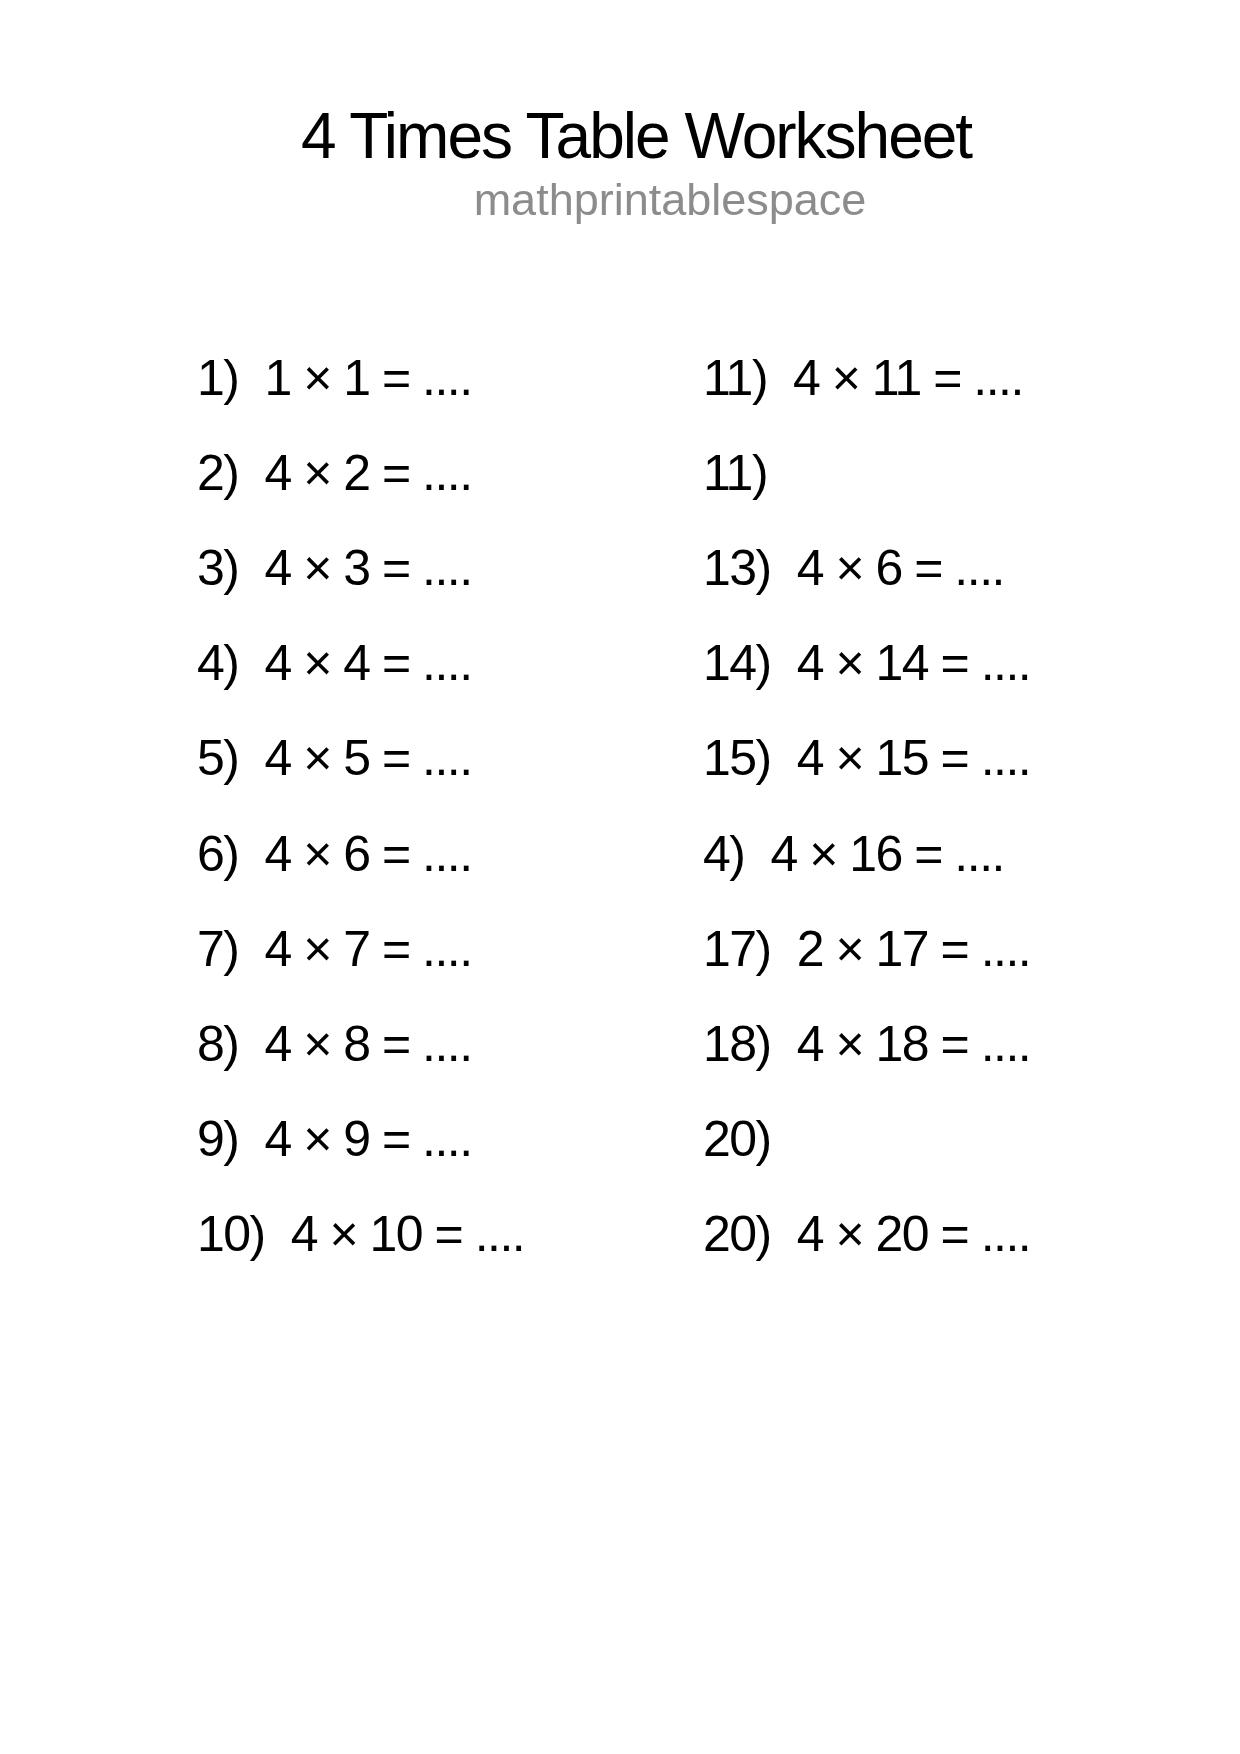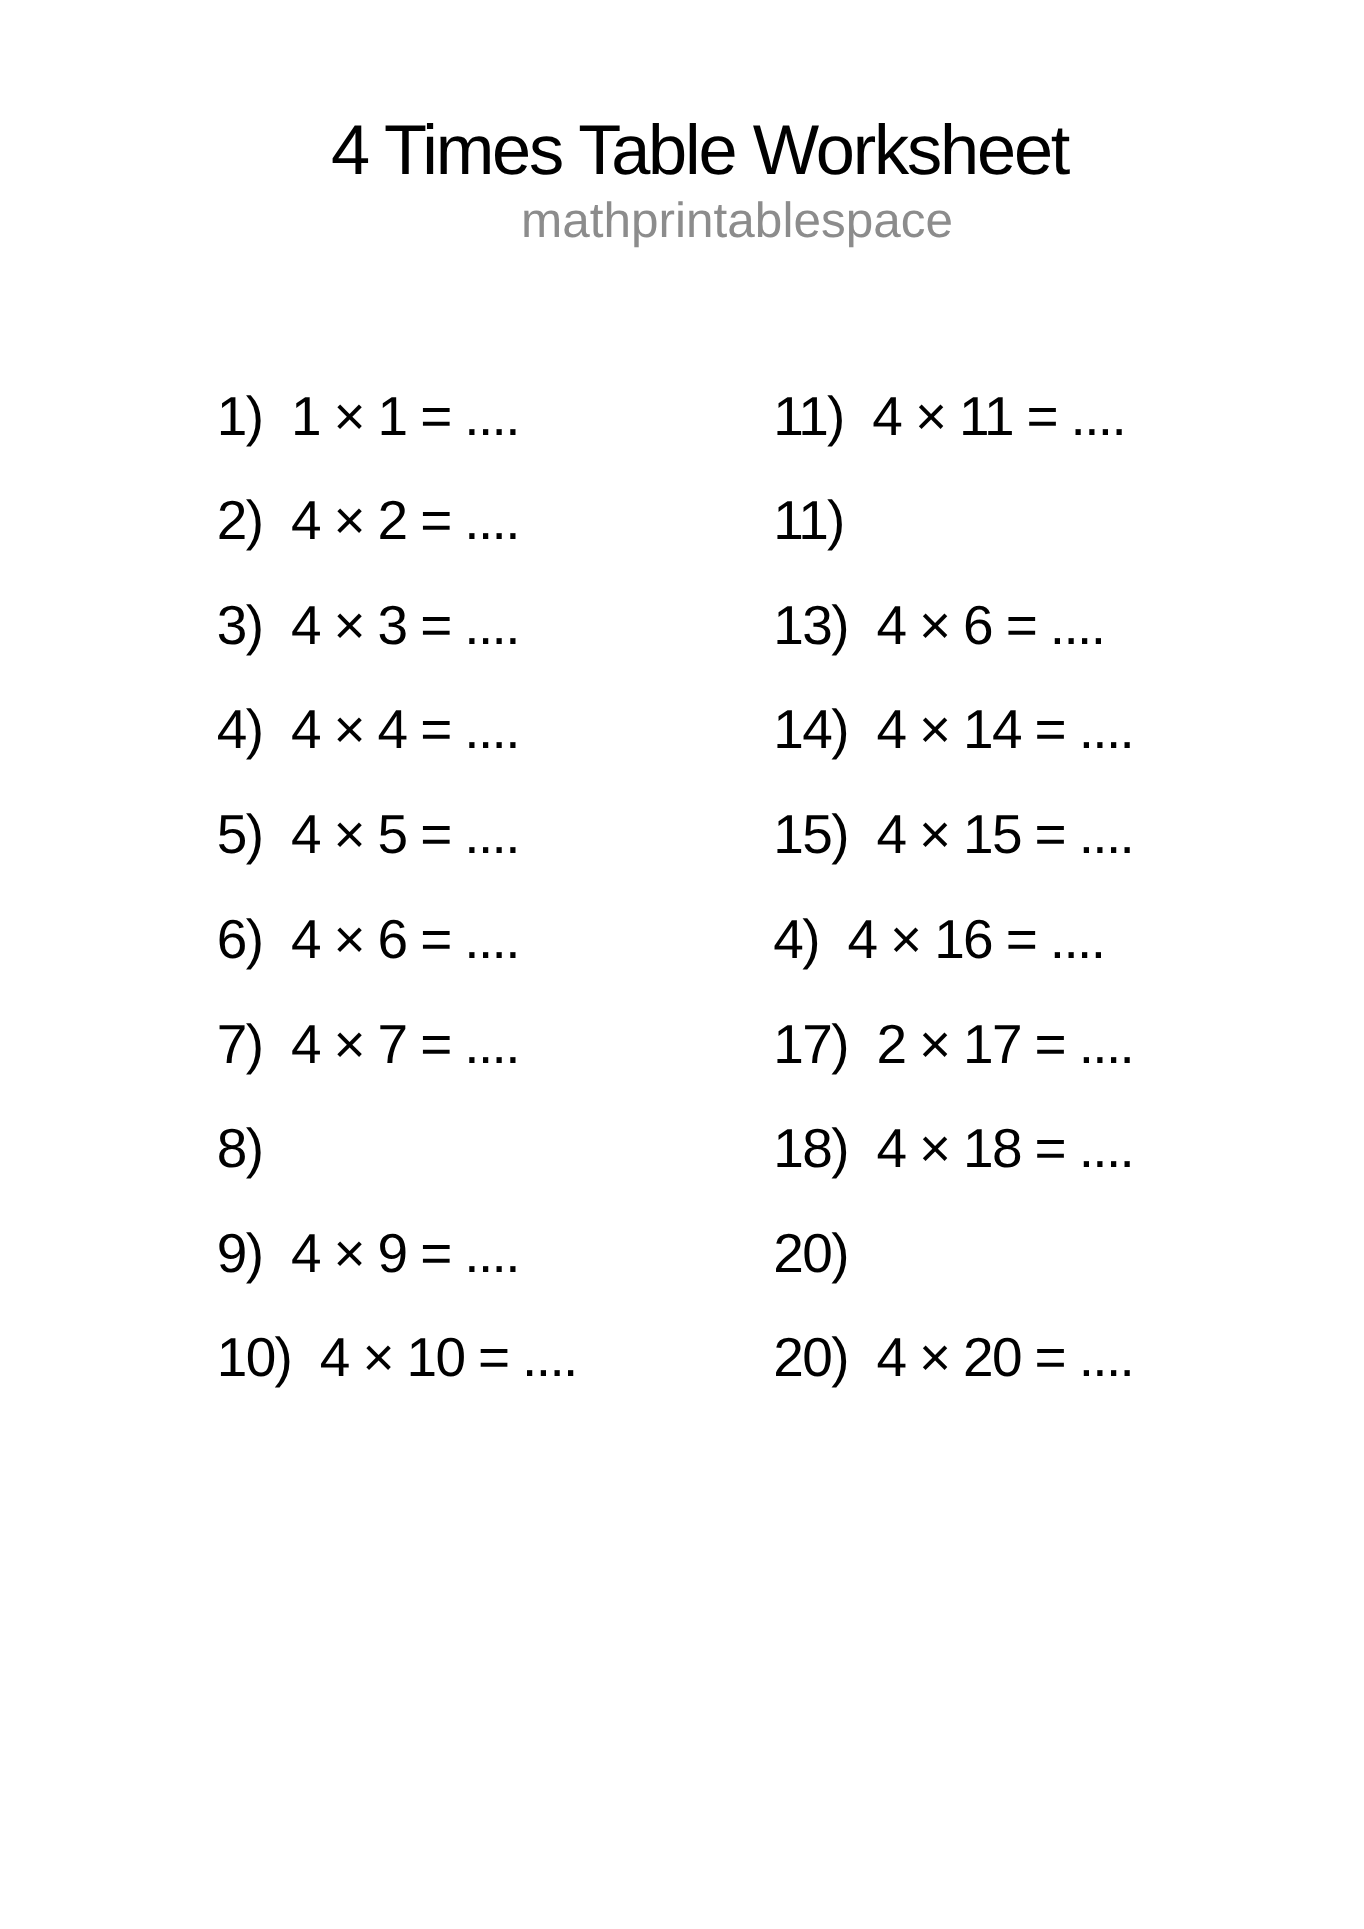--- a/index.html
+++ b/index.html
@@ -69,20 +69,21 @@
   <div class="problem-row">
     <span class="problem-label">6)</span>
     <span class="problem-expr">4 × 6 = ....</span>
   </div>
   <div class="problem-row">
     <span class="problem-label">7)</span>
     <span class="problem-expr">4 × 7 = ....</span>
   </div>
   <div class="problem-row">
     <span class="problem-label">8)</span>
+    <span class="problem-expr">4 × 8 = ....</span>
   </div>
   <div class="problem-row">
     <span class="problem-label">9)</span>
     <span class="problem-expr">4 × 9 = ....</span>
   </div>
   <div class="problem-row">
     <span class="problem-label">10)</span>
     <span class="problem-expr">4 × 10 = ....</span>
   </div>
 </div>

